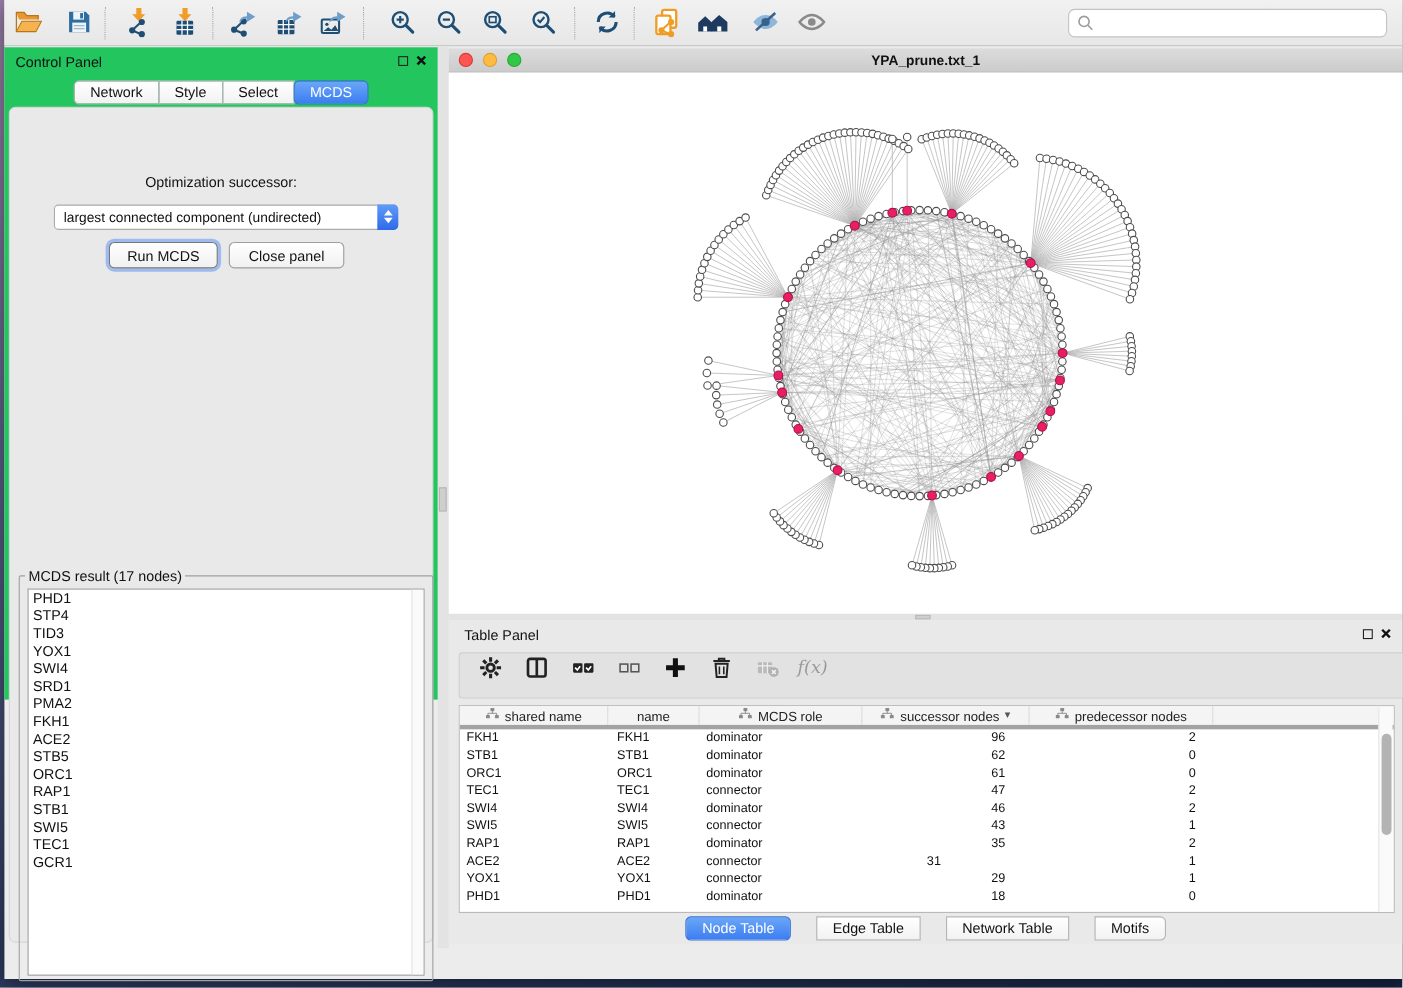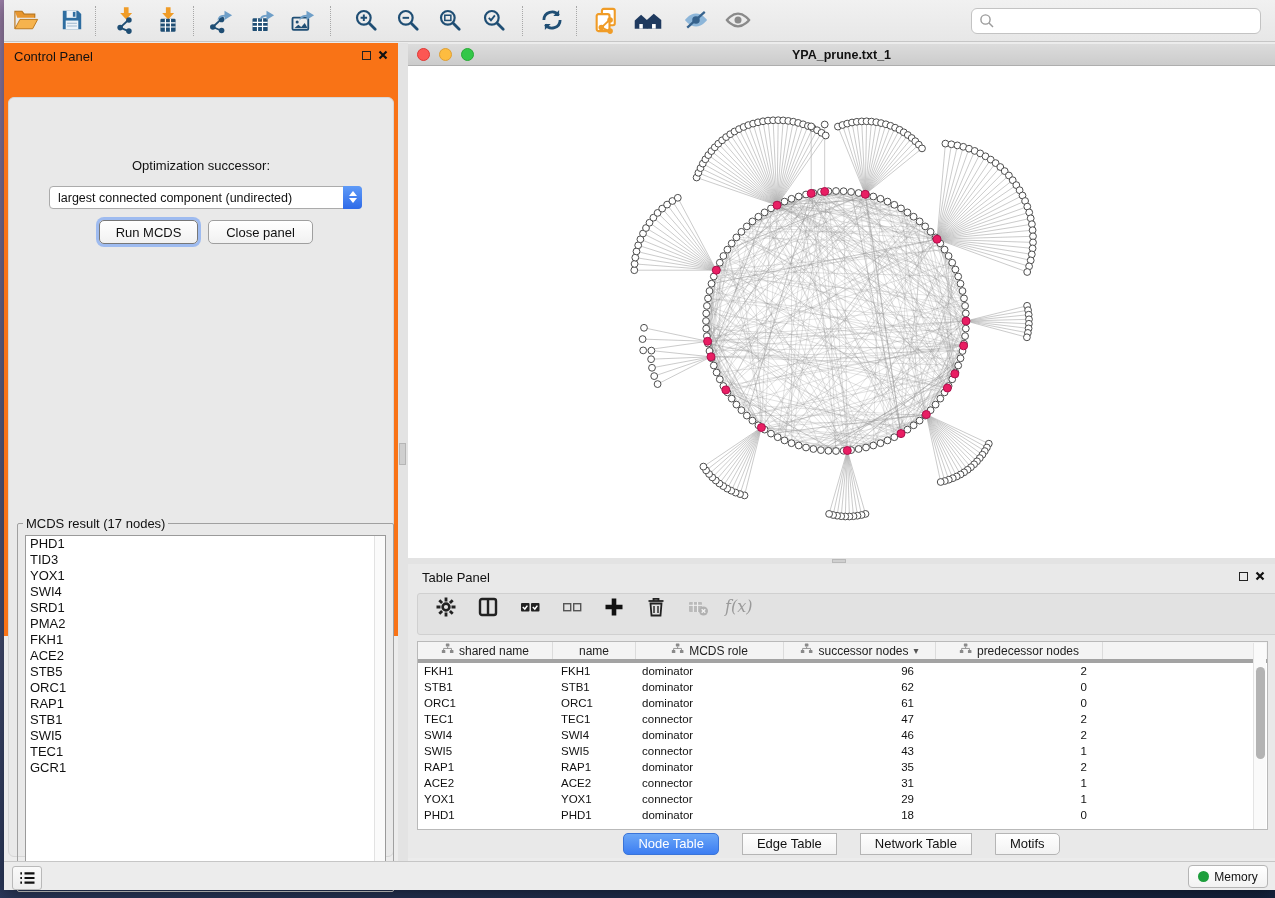--- a/index.html
+++ b/index.html
@@ -14,21 +14,21 @@
   #toolbar { position:absolute; left:0; top:0; width:100%; height:42px;
     background:linear-gradient(#f1f1f1,#e7e7e7); border-bottom:1px solid #c6c6c6; }
   .tb-btn { position:absolute; top:5px; width:32px; height:32px; border:none; background:transparent;
     display:flex; align-items:center; justify-content:center; cursor:pointer; }
   .tb-sep { position:absolute; top:6px; width:0; height:30px; border-left:1px dotted #a8a8a8; }
   #search-box { position:absolute; left:967px; top:8px; width:290px; height:26px;
     background:#fff; border:1px solid #c3c3c3; border-radius:6px; display:flex; align-items:center; padding-left:7px; }
   #search-input { border:none; outline:none; flex:1; height:20px; font-size:12px; background:transparent; }
 
   
-  #control-panel { position:absolute; left:0; top:43px; width:394px; height:593px; background:#f97316; }
+  #control-panel { position:absolute; left:0; top:43px; width:394px; height:593px; background:#22c55e; }
   .panel-title { font-size:13px; color:#111; }
   #cp-header { position:absolute; left:10px; top:6px; }
   .win-icons { position:absolute; right:10px; top:7px; display:flex; gap:7px; align-items:center; }
   .float-ico { width:9px; height:9px; border:1.6px solid #222; display:inline-block; cursor:pointer; }
   .close-ico { cursor:pointer; display:inline-flex; }
   #cp-tabs { position:absolute; left:0; top:30px; width:100%; display:flex; justify-content:center; }
   .seg-tab { height:22px; padding:0 14px; font-size:13px; line-height:20px; background:linear-gradient(#ffffff,#f2f2f2);
     border:1px solid #b5b5b5; margin-left:-1px; cursor:pointer; color:#111; }
   .seg-tab:first-child { border-radius:5px 0 0 5px; margin-left:0; }
   .seg-tab:last-child { border-radius:0 5px 5px 0; }
@@ -263,36 +263,43 @@
     <div id="control-panel">
       <div id="cp-header" class="panel-title">Control Panel</div>
       <div class="win-icons">
         <span class="float-ico"></span>
         <span class="close-ico">
             <svg width="10" height="10">
               <path d="M1.5 1.5l7 7M8.5 1.5l-7 7" stroke="#111" stroke-width="2.2"></path>
             </svg>
           </span>
       </div>
+      <div id="cp-tabs">
+          <div class="seg-tab">Network</div>
+          <div class="seg-tab">Style</div>
+          <div class="seg-tab">Select</div>
+          <div class="seg-tab active">MCDS</div>
+        </div>
       <div id="cp-content">
         <div id="opt-label">Optimization successor:</div>
         <div id="opt-select">
           <span class="sel-text">largest connected component (undirected)</span>
           <span class="stepper">
               <span class="tri-up"></span>
               <span class="tri-dn"></span>
             </span>
         </div>
         <button class="cp-btn" id="run-btn">Run MCDS</button>
         <button class="cp-btn" id="close-btn">Close panel</button>
         <fieldset id="mcds-fieldset">
           <legend>MCDS result (17 nodes)</legend>
           <div id="mcds-list">
             <div id="mcds-items">
                 <div class="mcds-item">PHD1</div>
+                <div class="mcds-item">STP4</div>
                 <div class="mcds-item">TID3</div>
                 <div class="mcds-item">YOX1</div>
                 <div class="mcds-item">SWI4</div>
                 <div class="mcds-item">SRD1</div>
                 <div class="mcds-item">PMA2</div>
                 <div class="mcds-item">FKH1</div>
                 <div class="mcds-item">ACE2</div>
                 <div class="mcds-item">STB5</div>
                 <div class="mcds-item">ORC1</div>
                 <div class="mcds-item">RAP1</div>
@@ -1328,21 +1335,21 @@
               <div class="td" style="width:135px;text-align:left;padding-left:6px">RAP1</div>
               <div class="td" style="width:83px;text-align:left;padding-left:8px">RAP1</div>
               <div class="td" style="width:148px;text-align:left;padding-left:6px">dominator</div>
               <div class="td" style="width:152px;text-align:right;padding-right:22px">35</div>
               <div class="td" style="width:167px;text-align:right;padding-right:16px">2</div>
             </div>
             <div class="tr">
               <div class="td" style="width:135px;text-align:left;padding-left:6px">ACE2</div>
               <div class="td" style="width:83px;text-align:left;padding-left:8px">ACE2</div>
               <div class="td" style="width:148px;text-align:left;padding-left:6px">connector</div>
-              <div class="td" style="width:152px;text-align:right;padding-right:22px">31</div>
+              <div class="td" style="width:152px;text-align:center;padding-right:22px">31</div>
               <div class="td" style="width:167px;text-align:right;padding-right:16px">1</div>
             </div>
             <div class="tr">
               <div class="td" style="width:135px;text-align:left;padding-left:6px">YOX1</div>
               <div class="td" style="width:83px;text-align:left;padding-left:8px">YOX1</div>
               <div class="td" style="width:148px;text-align:left;padding-left:6px">connector</div>
               <div class="td" style="width:152px;text-align:right;padding-right:22px">29</div>
               <div class="td" style="width:167px;text-align:right;padding-right:16px">1</div>
             </div>
             <div class="tr">
@@ -1358,26 +1365,15 @@
           </div>
       </div>
       <div id="tp-tabs">
           <div class="seg-tab active">Node Table</div>
           <div class="seg-tab">Edge Table</div>
           <div class="seg-tab">Network Table</div>
           <div class="seg-tab">Motifs</div>
         </div>
     </div>
 
-    <div id="status-bar">
-      <button id="status-list-btn">
-        <svg width="20" height="20" viewBox="0 0 24 24" stroke="#111" stroke-width="2.6">
-            <path d="M4 6.5h2M9 6.5h12M4 12h2M9 12h12M4 17.5h2M9 17.5h12"></path>
-          </svg>
-      </button>
-      <button id="memory-btn">
-        <span id="memory-dot"></span>
-        <span>Memory</span>
-      </button>
-    </div>
 
   </div>
 </div>
 
 </body></html>

